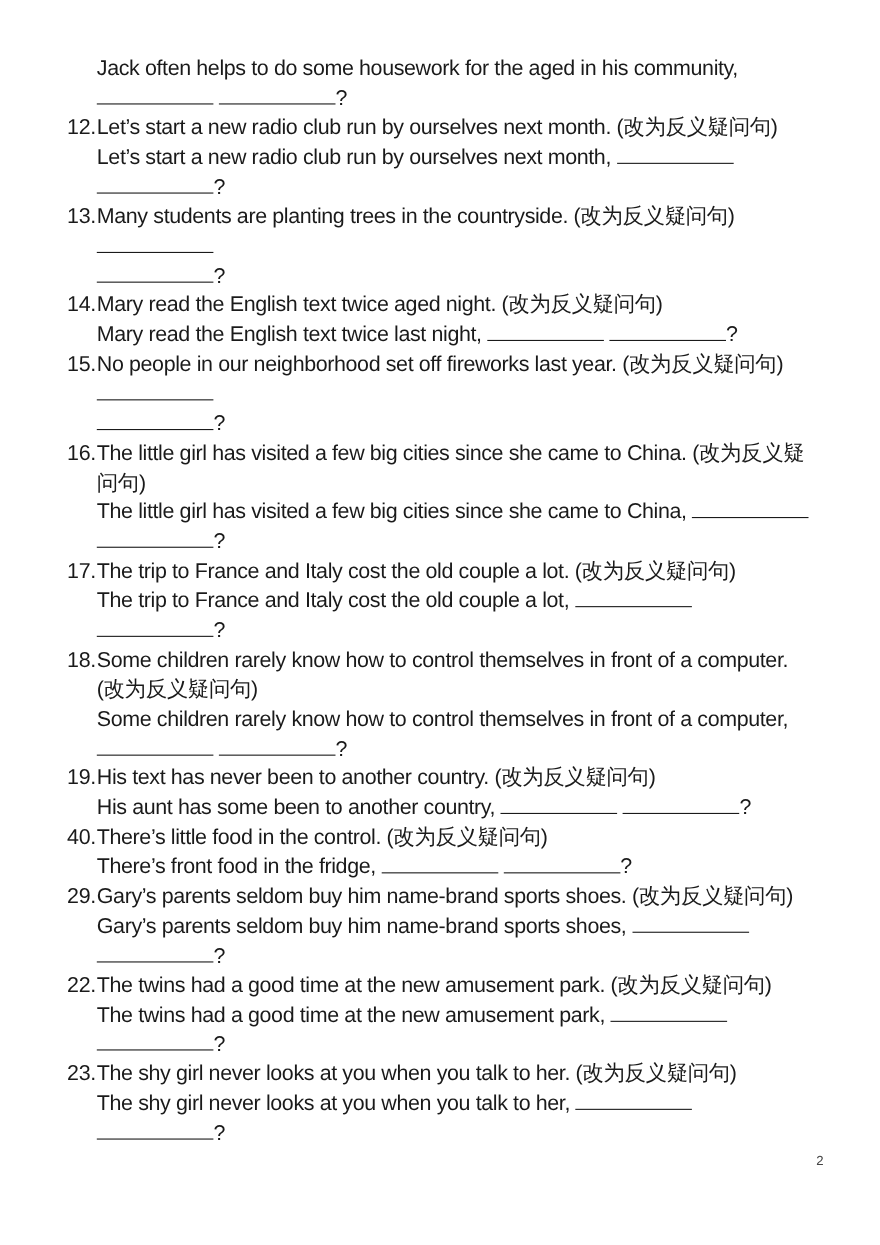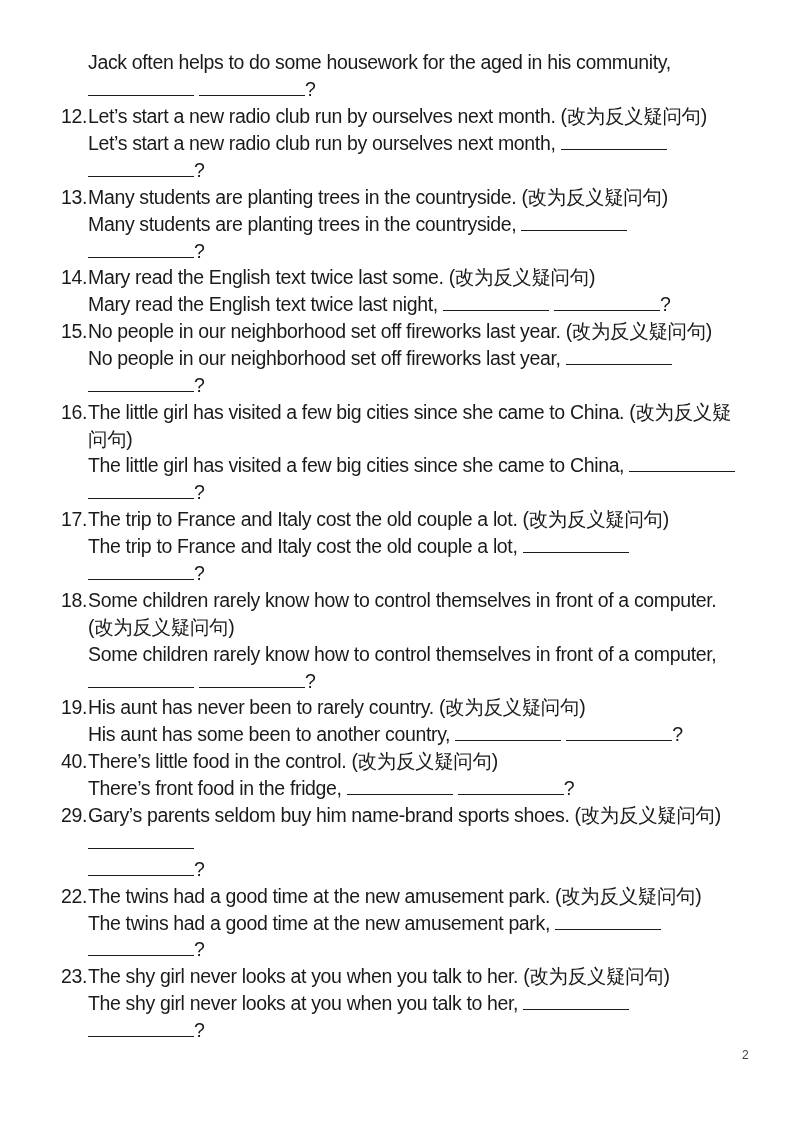--- a/index.html
+++ b/index.html
@@ -35,40 +35,40 @@
   </div>
   <div class="line" style="top:157px">
     <span class="txt"><span class="blank last"></span><span>?</span></span>
   </div>
 
   <div class="line" style="top:184px">
     <span class="num">13.</span>
     <span class="txt"><span>Many students are planting trees in the countryside.</span> <span>(改为反义疑问句)</span></span>
   </div>
   <div class="line" style="top:211px">
-    <span class="txt"><span>Many students are planting trees in the countryside,</span> <span class="blank"></span></span>
+    <span class="txt"> <span class="blank"></span></span>
   </div>
   <div class="line" style="top:238px">
     <span class="txt"><span class="blank last"></span><span>?</span></span>
   </div>
 
   <div class="line" style="top:264px">
     <span class="num">14.</span>
-    <span class="txt"><span>Mary read the English text twice last some.</span> <span>(改为反义疑问句)</span></span>
+    <span class="txt"><span>Mary read the English text twice aged night.</span> <span>(改为反义疑问句)</span></span>
   </div>
   <div class="line" style="top:291px">
     <span class="txt"><span>Mary read the English text twice last night,</span> <span class="blank"></span><span class="blank last"></span><span>?</span></span>
   </div>
 
   <div class="line" style="top:318px">
     <span class="num">15.</span>
     <span class="txt"><span>No people in our neighborhood set off fireworks last year.</span> <span>(改为反义疑问句)</span></span>
   </div>
   <div class="line" style="top:345px">
-    <span class="txt"><span>No people in our neighborhood set off fireworks last year,</span> <span class="blank"></span></span>
+    <span class="txt"> <span class="blank"></span></span>
   </div>
   <div class="line" style="top:372px">
     <span class="txt"><span class="blank last"></span><span>?</span></span>
   </div>
 
   <div class="line" style="top:399px">
     <span class="num">16.</span>
     <span class="txt"><span>The little girl has visited a few big cities since she came to China.</span> <span>(改为反义疑</span></span>
   </div>
   <div class="line" style="top:426px">
@@ -101,40 +101,40 @@
   </div>
   <div class="line" style="top:641px">
     <span class="txt">Some children rarely know how to control themselves in front of a computer,</span>
   </div>
   <div class="line" style="top:668px">
     <span class="txt"><span class="blank"></span><span class="blank last"></span><span>?</span></span>
   </div>
 
   <div class="line" style="top:694px">
     <span class="num">19.</span>
-    <span class="txt"><span>His aunt has never been to rarely country.</span> <span>(改为反义疑问句)</span></span>
+    <span class="txt"><span>His text has never been to another country.</span> <span>(改为反义疑问句)</span></span>
   </div>
   <div class="line" style="top:721px">
     <span class="txt"><span>His aunt has some been to another country,</span> <span class="blank"></span><span class="blank last"></span><span>?</span></span>
   </div>
 
   <div class="line" style="top:748px">
     <span class="num">40.</span>
     <span class="txt"><span>There’s little food in the control.</span> <span>(改为反义疑问句)</span></span>
   </div>
   <div class="line" style="top:775px">
     <span class="txt"><span>There’s front food in the fridge,</span> <span class="blank"></span><span class="blank last"></span><span>?</span></span>
   </div>
 
   <div class="line" style="top:802px">
     <span class="num">29.</span>
     <span class="txt"><span>Gary’s parents seldom buy him name-brand sports shoes.</span> <span>(改为反义疑问句)</span></span>
   </div>
   <div class="line" style="top:829px">
-    <span class="txt"> <span class="blank"></span></span>
+    <span class="txt"><span>Gary’s parents seldom buy him name-brand sports shoes,</span> <span class="blank"></span></span>
   </div>
   <div class="line" style="top:856px">
     <span class="txt"><span class="blank last"></span><span>?</span></span>
   </div>
 
   <div class="line" style="top:883px">
     <span class="num">22.</span>
     <span class="txt"><span>The twins had a good time at the new amusement park.</span> <span>(改为反义疑问句)</span></span>
   </div>
   <div class="line" style="top:910px">

